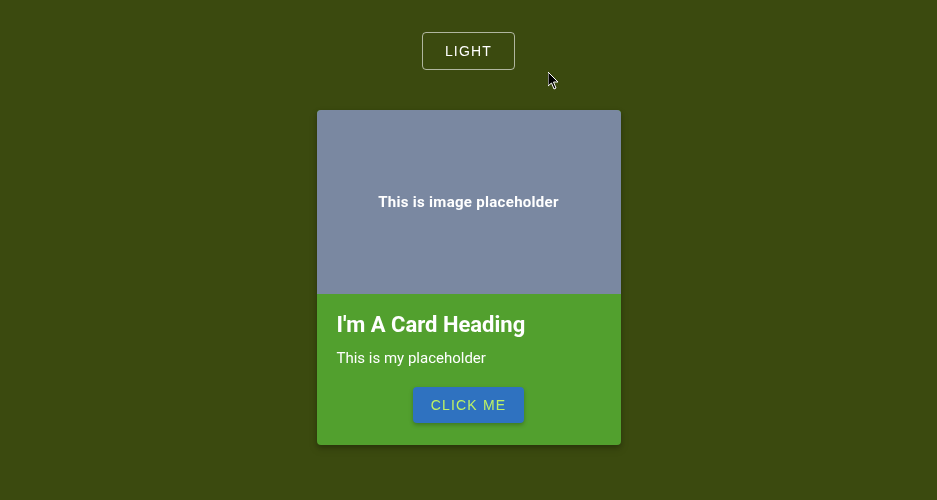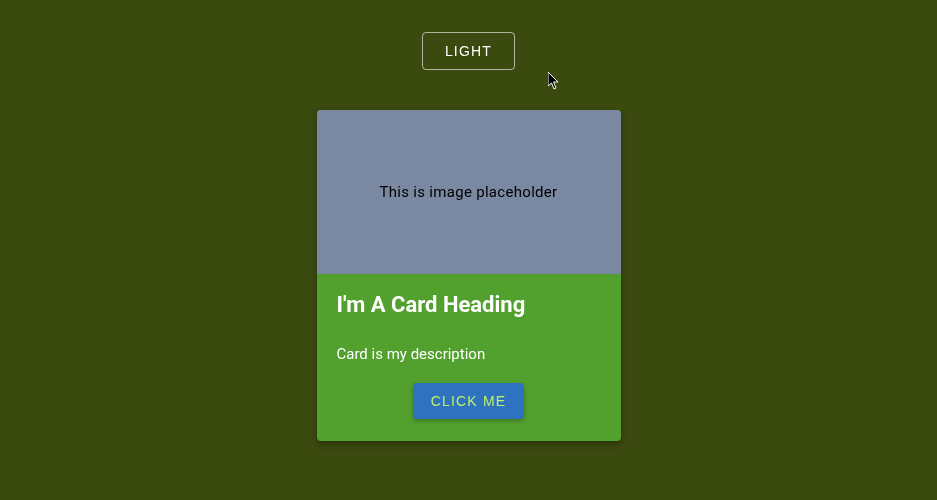--- a/index.html
+++ b/index.html
@@ -38,41 +38,42 @@
       width: 304px;
       background-color: #52a02e;
       border-radius: 4px;
       overflow: hidden;
       box-shadow: 0 2px 4px rgba(0,0,0,0.2), 0 4px 8px rgba(0,0,0,0.15);
       display: flex;
       flex-direction: column;
     }
 
     .card-image {
-      height: 164px;
+      height: 184px;
       background-color: #7a88a1;
       display: flex;
       align-items: center;
       justify-content: center;
-      color: #000000;
+      color: #ffffff;
       font-size: 15px;
       letter-spacing: 0.3px;
+      font-weight: bold;
     }
 
     .card-body {
       padding: 18px 20px 22px 20px;
       display: flex;
       flex-direction: column;
     }
 
     .card-heading {
       color: #ffffff;
       font-size: 22px;
       font-weight: 700;
-      margin-bottom: 28px;
+      margin-bottom: 12px;
     }
 
     .card-description {
       color: #ffffff;
       font-size: 15px;
       font-weight: 400;
       margin-bottom: 20px;
     }
 
     .card-action-btn {
@@ -99,20 +100,20 @@
   </style>
 </head>
 <body>
 
 <button class="theme-toggle-btn">LIGHT</button>
 
 <div class="card">
   <div class="card-image">This is image placeholder</div>
   <div class="card-body">
     <h2 class="card-heading">I'm A Card Heading</h2>
-    <p class="card-description">Card is my description</p>
+    <p class="card-description">This is my placeholder</p>
     <button class="card-action-btn">CLICK ME</button>
   </div>
 </div>
 
 <svg class="cursor" width="14" height="18" viewBox="0 0 14 18">
   <path d="M0 0 L0 14 L3.5 11 L6 17 L8 16 L5.5 10 L10 10 Z" fill="#000000" stroke="#ffffff" stroke-width="1"></path>
 </svg>
 
 </body></html>

